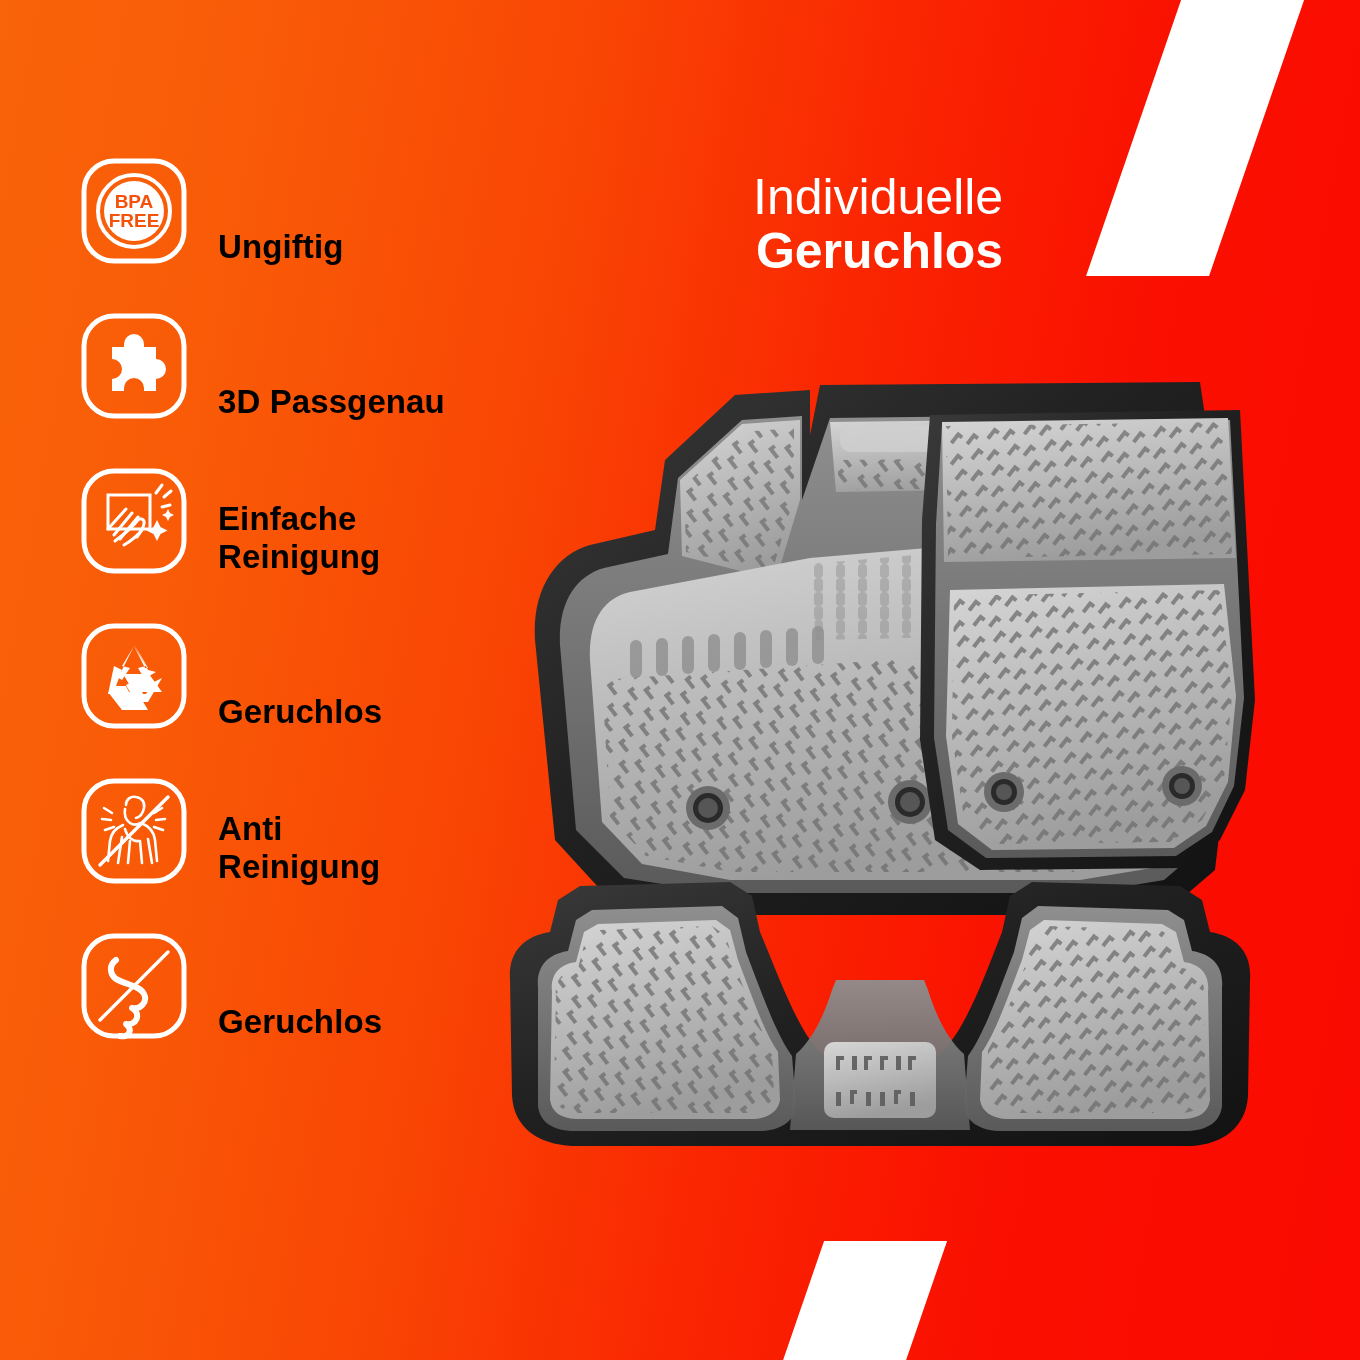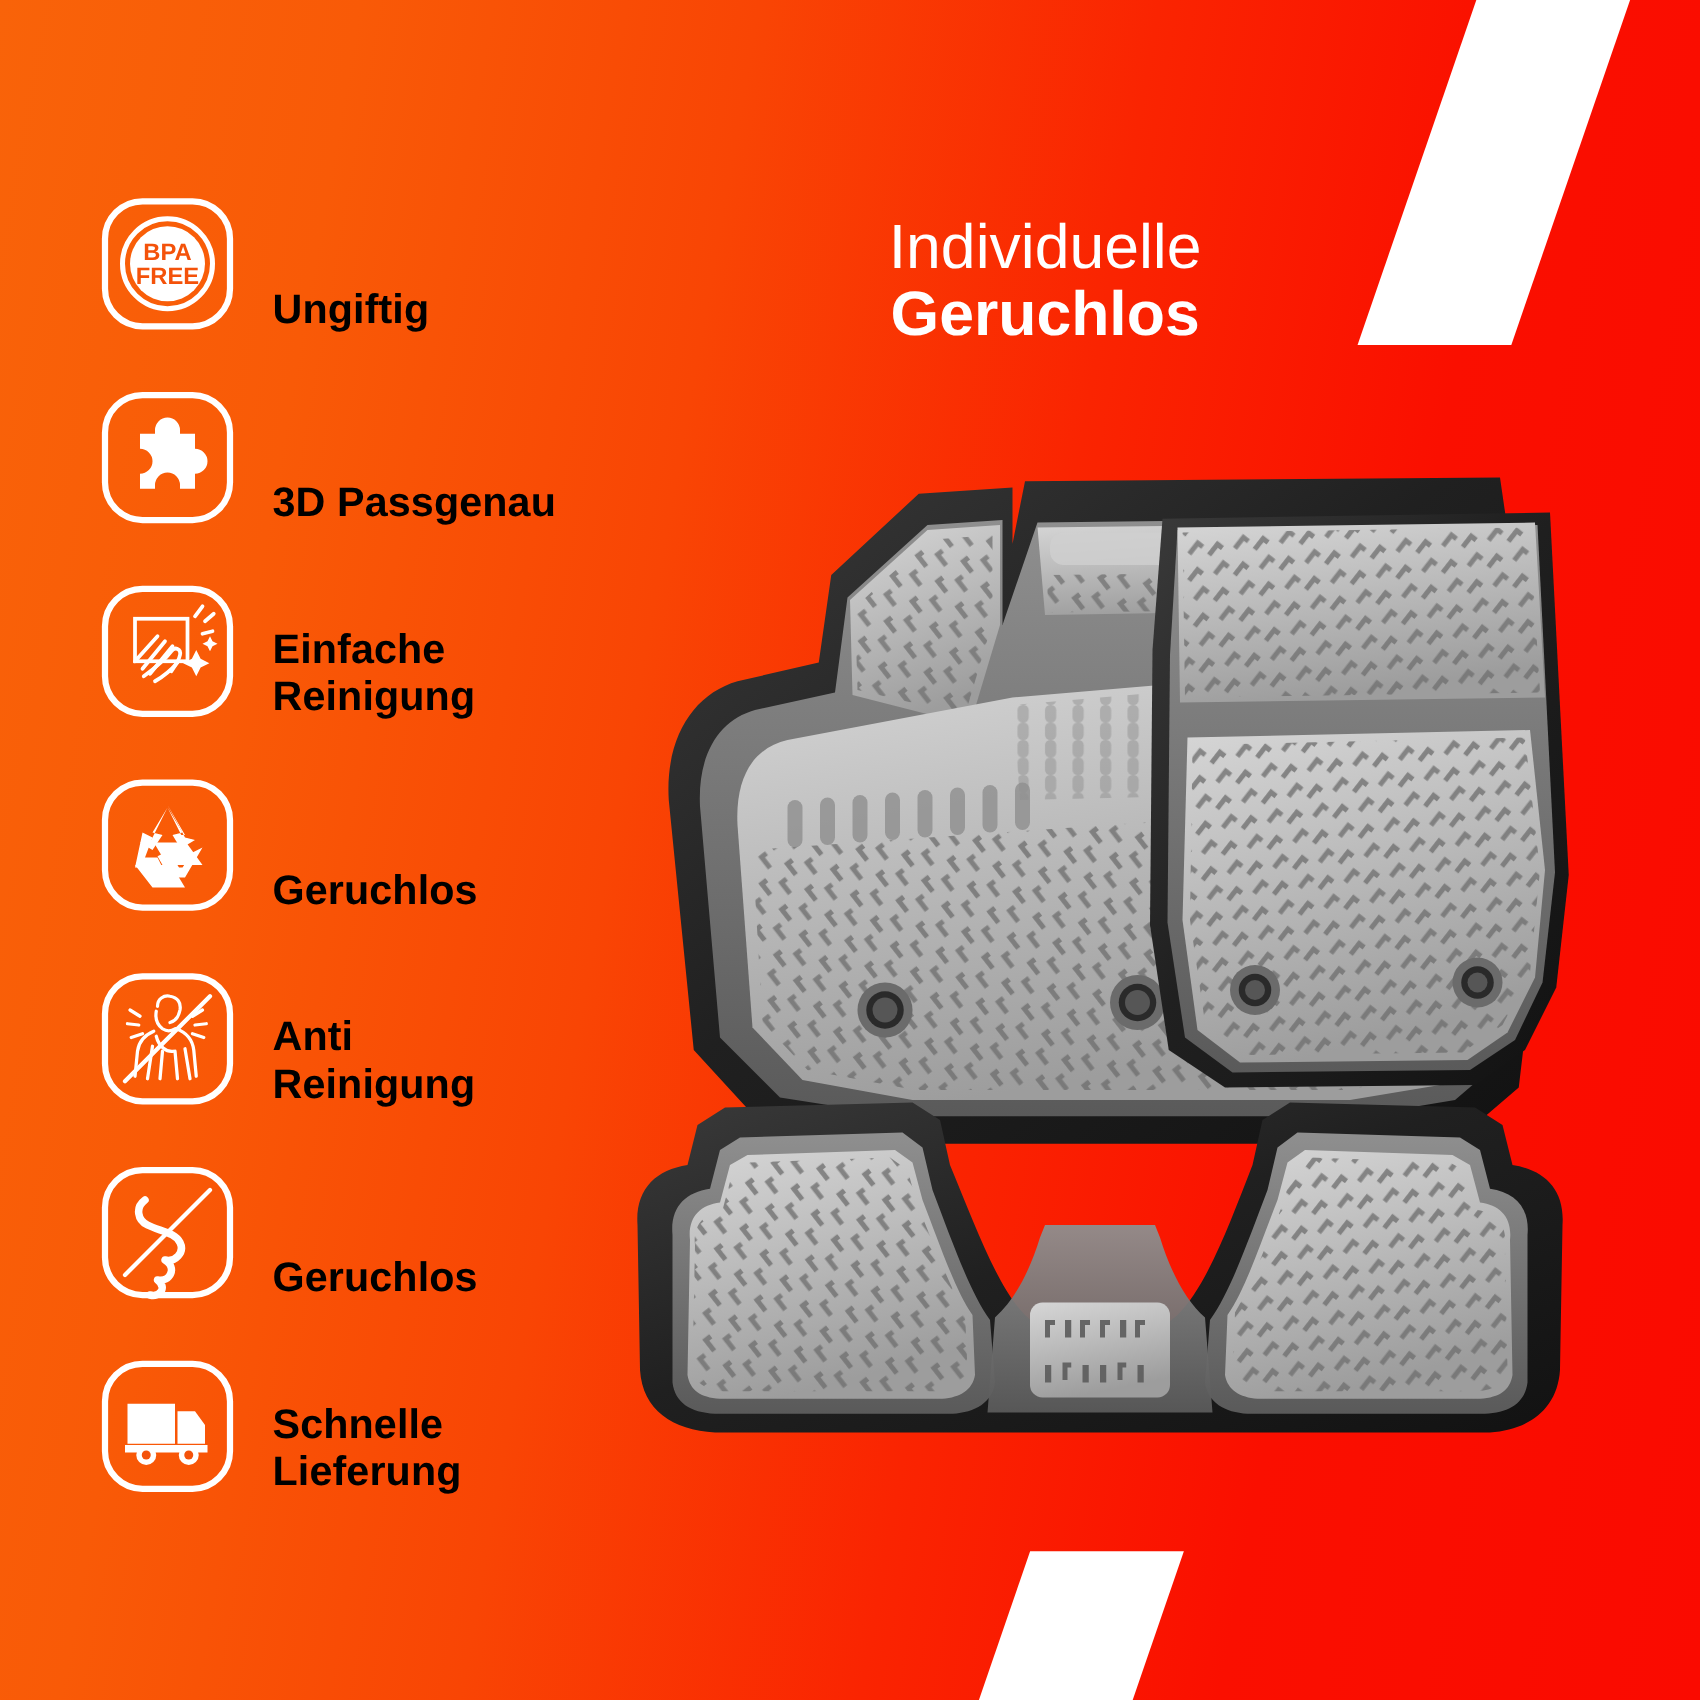--- a/index.html
+++ b/index.html
@@ -58,23 +58,23 @@
     font-size:33px;
     font-weight:bold;
     line-height:1.17;
     letter-spacing:0.1px;
     white-space:pre-line;
   }
 
   
   #headline {
     position:absolute;
-    left:711px; top:170px;
+    left:753px; top:170px;
     color:#FFFFFF;
-    text-align:center;
+    text-align:right;
     line-height:1.08;
   }
   #headline .line1 { font-size:50px; font-weight:300; display:block; }
   #headline .line2 { font-size:50px; font-weight:bold;  display:block; }
 
   
   #product { position:absolute; left:480px; top:340px; width:800px; height:830px; }
   #product svg { display:block; width:800px; height:830px; }
 </style>
 </head>
@@ -187,36 +187,20 @@
       <svg viewBox="0 0 112 112">
         <rect x="6" y="6" width="100" height="100" rx="30" ry="30" fill="none" stroke="#fff" stroke-width="5"></rect>
         <path d="M38 30 c-8 6 -6 16 2 20 c10 5 22 6 26 14 c4 8 -4 16 -12 14
                  c10 6 4 18 -6 16 c8 6 2 14 -6 12" stroke="#fff" stroke-width="6" fill="none" stroke-linecap="round" stroke-linejoin="round"></path>
         <line x1="22" y1="90" x2="90" y2="22" stroke="#fff" stroke-width="3.4" stroke-linecap="round"></line>
       </svg>
     </div>
     <div class="feature-label">Geruchlos</div>
   </div>
 
-  <div class="feature-row">
-    <div class="feature-icon">
-      <svg viewBox="0 0 112 112">
-        <rect x="6" y="6" width="100" height="100" rx="30" ry="30" fill="none" stroke="#fff" stroke-width="5"></rect>
-        <rect x="24" y="38" width="38" height="32" fill="#fff"></rect>
-        <path d="M64 44 l14 0 l8 11 l0 15 l-22 0 z" fill="#fff"></path>
-        <rect x="22" y="71" width="66" height="6" fill="#fff"></rect>
-        <circle cx="39" cy="79" r="8" fill="#fff"></circle>
-        <circle cx="39" cy="79" r="3.6" fill="#F4520A"></circle>
-        <circle cx="73" cy="79" r="8" fill="#fff"></circle>
-        <circle cx="73" cy="79" r="3.6" fill="#F4520A"></circle>
-      </svg>
-    </div>
-    <div class="feature-label">Schnelle
-Lieferung</div>
-  </div>
 
 </div>
 
 <div id="product">
   <svg viewBox="0 0 800 830">
     <defs>
 
       <linearGradient id="rubber" x1="0" y1="0" x2="1" y2="1">
         <stop offset="0%" stop-color="#3a3a3a"></stop>
         <stop offset="45%" stop-color="#202020"></stop>

